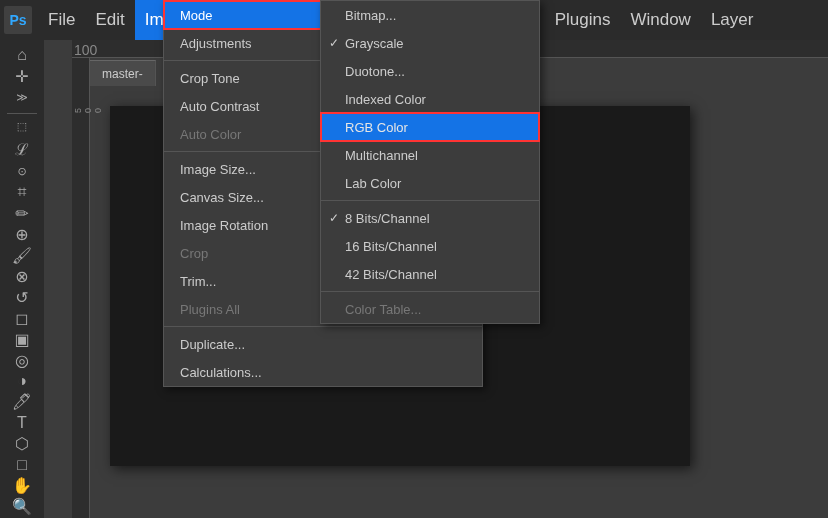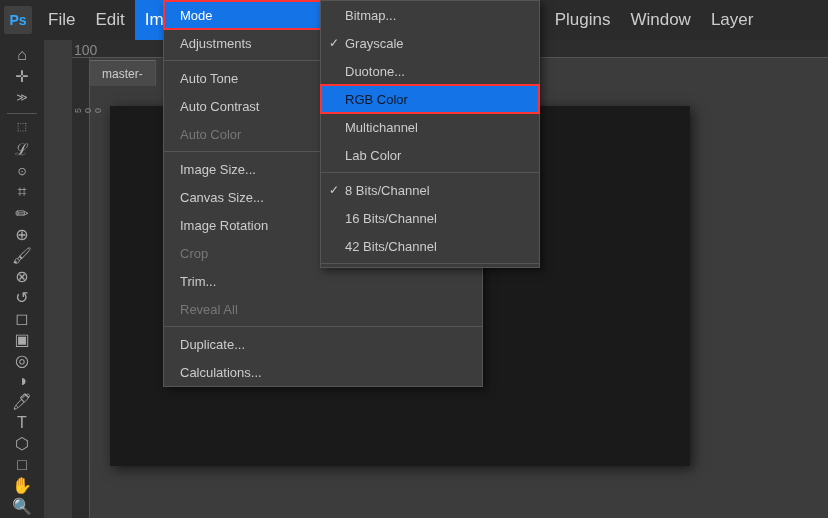--- a/index.html
+++ b/index.html
@@ -197,21 +197,21 @@
       color: #cccccc;
       cursor: pointer;
       display: flex;
       align-items: center;
       height: 28px;
       font-size: 13px;
       white-space: nowrap;
     }
     .mode-item.active-mode {
       background: #1473e6;
-      color: #0f172a;
+      color: #e5e5e5;
     }
     .mode-item.checked::before {
       content: '✓';
       position: absolute;
       left: 8px;
       font-size: 12px;
     }
     .mode-item {
       position: relative;
     }
@@ -303,21 +303,21 @@
   <div class="dropdown-item active-item mode-outline">
     <span>Mode</span>
     <span class="arrow">▶</span>
   </div>
   <div class="dropdown-item">
     <span>Adjustments</span>
     <span class="arrow">▶</span>
   </div>
   <div class="dropdown-separator"></div>
   <div class="dropdown-item">
-    <span>Auto Tone</span>
+    <span>Crop Tone</span>
     <span class="shortcut">Shift+Ctrl+L</span>
   </div>
   <div class="dropdown-item">
     <span>Auto Contrast</span>
     <span class="shortcut">Alt+Shift+Ctrl+L</span>
   </div>
   <div class="dropdown-item disabled">
     <span>Auto Color</span>
     <span class="shortcut" style="color:#666">Shift+Ctrl+B</span>
   </div>
@@ -334,40 +334,43 @@
     <span>Image Rotation</span>
     <span class="arrow">▶</span>
   </div>
   <div class="dropdown-item disabled">
     <span>Crop</span>
   </div>
   <div class="dropdown-item">
     <span>Trim...</span>
   </div>
   <div class="dropdown-item disabled">
-    <span>Reveal All</span>
+    <span>Plugins All</span>
   </div>
   <div class="dropdown-separator"></div>
   <div class="dropdown-item">
     <span>Duplicate...</span>
   </div>
   <div class="dropdown-item">
     <span>Calculations...</span>
   </div>
 </div>
 
 <div class="mode-submenu">
   <div class="mode-item">
     <span>Bitmap...</span>
   </div>
   <div class="mode-item checked">
     <span>Grayscale</span>
   </div>
   <div class="mode-item">
     <span>Duotone...</span>
+  </div>
+  <div class="mode-item">
+    <span>Indexed Color</span>
   </div>
   <div class="mode-item active-mode rgb-outline">
     <span>RGB Color</span>
   </div>
   <div class="mode-item">
     <span>Multichannel</span>
   </div>
   <div class="mode-item">
     <span>Lab Color</span>
   </div>
@@ -375,13 +378,16 @@
   <div class="mode-item checked">
     <span>8 Bits/Channel</span>
   </div>
   <div class="mode-item">
     <span>16 Bits/Channel</span>
   </div>
   <div class="mode-item">
     <span>42 Bits/Channel</span>
   </div>
   <div class="mode-separator"></div>
+  <div class="mode-item disabled" style="color:#777">
+    <span>Color Table...</span>
+  </div>
 </div>
 
 </body></html>

